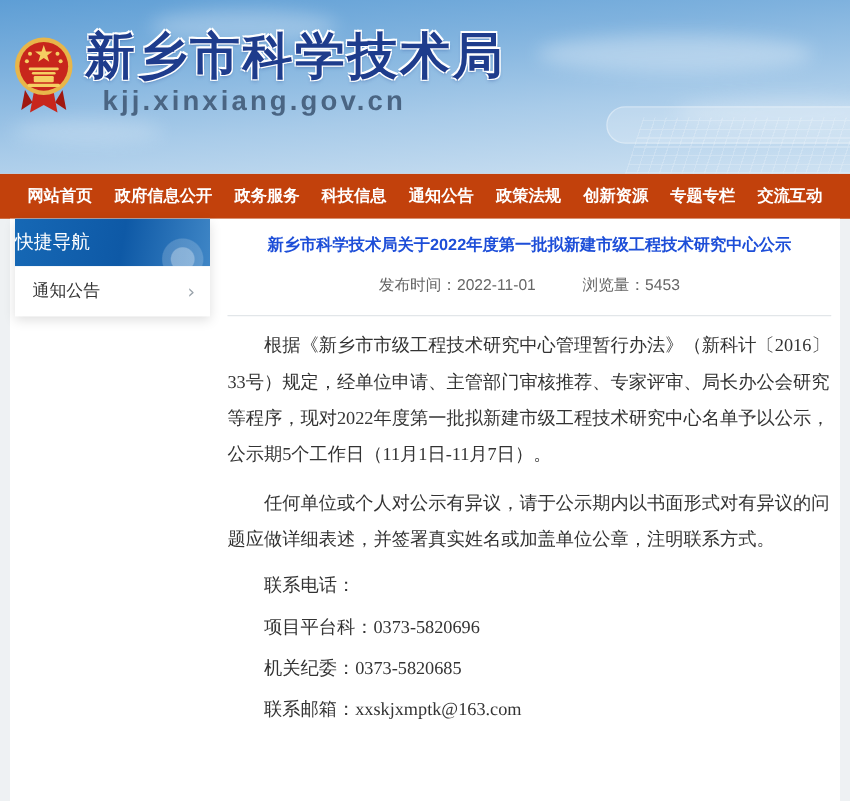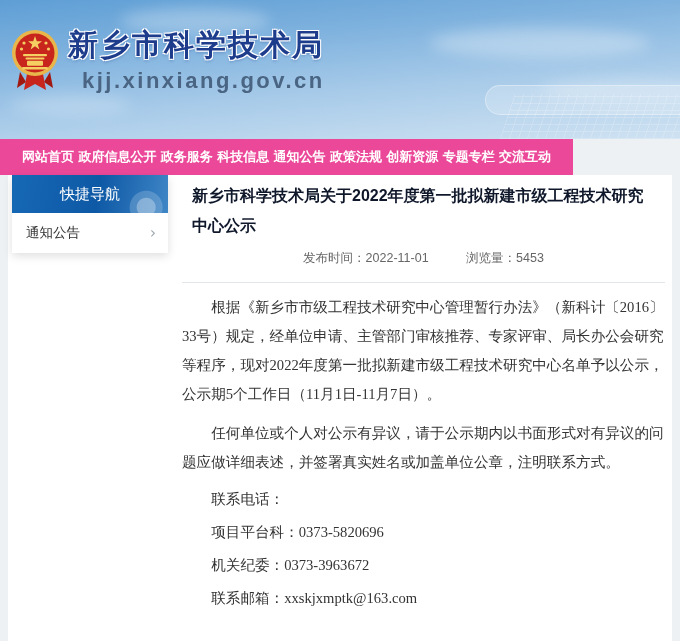--- a/index.html
+++ b/index.html
@@ -24,75 +24,75 @@
     position:absolute; right:0; bottom:0; width:180px; height:45px; opacity:.25;
     background:
       repeating-linear-gradient(90deg,rgba(255,255,255,.8) 0 1px,transparent 1px 9px),
       repeating-linear-gradient(0deg,rgba(255,255,255,.8) 0 1px,transparent 1px 7px);
     transform:skewX(-18deg); transform-origin:bottom right;
   }
   .brand { position:absolute; left:10px; top:26px; display:flex; align-items:flex-start; }
   .emblem { width:50px; height:66px; flex:none; }
   .brand-text { margin-left:8px; }
   .site-title {
-    font-size:30px; font-weight:bold; color:#1e3c8c; letter-spacing:2px; line-height:38px;
+    font-size:40px; font-weight:bold; color:#1e3c8c; letter-spacing:2px; line-height:38px;
     text-shadow:-1px -1px 0 #fff,1px -1px 0 #fff,-1px 1px 0 #fff,1px 1px 0 #fff,0 2px 3px rgba(30,60,140,.35);
   }
   .site-url {
     margin:4px 0 0 14px; font-size:22px; color:#4a6583; letter-spacing:2.5px; font-weight:bold;
   }
   .search-bar {
     position:absolute; left:485px; top:85px; width:215px; height:30px;
     background:rgba(255,255,255,.22); border:1px solid rgba(255,255,255,.35);
     border-radius:16px; display:flex; align-items:center;
   }
   .search-input {
     flex:1; height:100%; background:transparent; border:none; outline:none;
     padding:0 12px; font-size:13px; color:#34567a;
   }
 
   
   .main-nav {
-    width:573px; height:36px; background:#ec4899;
+    width:680px; height:36px; background:#c2410c;
     display:flex; align-items:center; justify-content:space-between; padding:0 22px;font-family:Liberation Serif, serif;
   }
   .nav-item {
     color:#fff; font-size:13px; font-weight:bold; cursor:pointer; white-space:nowrap; line-height:36px;
   }
 
   
   .page-wrap { margin:0 8px; background:#fff; min-height:466px; padding-bottom:20px; }
 
   .breadcrumb {
     padding:12px 6px 10px 6px; font-size:12px; color:#555;
   }
   .crumb-link { color:#555; cursor:pointer; text-decoration:none; }
   .crumb-sep { color:#777; margin:0 4px; }
 
   .content-row { display:flex; align-items:flex-start; padding:0 5px 0 4px; }
 
   
   .sidebar { width:156px; flex:none; box-shadow:0 3px 9px rgba(0,0,0,.13); background:#fff; }
   .sidebar-head {
-    height:38px; line-height:38px; text-align:center; color:#fff; font-size:15px;
+    height:38px; line-height:38px; color:#fff; font-size:15px;
     background:
       radial-gradient(circle at 86% 85%, rgba(255,255,255,.30) 0 9px, transparent 10px),
       radial-gradient(circle at 86% 85%, rgba(255,255,255,.18) 0 16px, transparent 17px),
       linear-gradient(100deg,#1668b5 0%,#0e59a6 55%,#3f86c6 100%);
   }
   .sidebar-item {
     height:40px; display:flex; align-items:center; justify-content:space-between;
     padding:0 12px 0 14px; font-size:13.5px; color:#333; cursor:pointer; background:#fff;
   }
   .sidebar-chevron { color:#9aa3ab; font-size:15px; font-family:"DejaVu Sans",sans-serif; }
 
   
   .article { flex:1; margin-left:12px; padding:6px 2px 0 2px; }
   .article-title {
-    font-size:16px; font-weight:bold; color:#0f172a; text-align:left;
+    font-size:13px; font-weight:bold; color:#1d4ed8; text-align:center;
     line-height:30px; padding:0 10px;
   }
   .article-meta { margin-top:9px; text-align:center; font-size:12.5px; color:#666; }
   .article-meta .meta-group { margin:0 17px; }
   .meta-divider { border:none; border-top:1px solid #e2e6e9; margin:15px 0 4px 0; }
 
   .article-body {
     font-family:"Liberation Serif","DejaVu Serif",serif;
     font-size:14.6px; color:#333;
   }
@@ -177,20 +177,20 @@
       </div>
 
       <hr class="meta-divider">
 
       <div class="article-body">
         <p class="para">根据《新乡市市级工程技术研究中心管理暂行办法》（新科计〔2016〕33号）规定，经单位申请、主管部门审核推荐、专家评审、局长办公会研究等程序，现对2022年度第一批拟新建市级工程技术研究中心名单予以公示，公示期5个工作日（11月1日-11月7日）。</p>
         <p class="para">任何单位或个人对公示有异议，请于公示期内以书面形式对有异议的问题应做详细表述，并签署真实姓名或加盖单位公章，注明联系方式。</p>
 
         <p class="contact-line first-contact">联系电话：</p>
         <p class="contact-line">项目平台科：0373-5820696</p>
-        <p class="contact-line">机关纪委：0373-3963672</p>
+        <p class="contact-line">机关纪委：0373-5820685</p>
         <p class="contact-line">联系邮箱：xxskjxmptk@163.com</p>
 
       </div>
     </article>
 
   </div>
 </div>
 
 </body></html>

